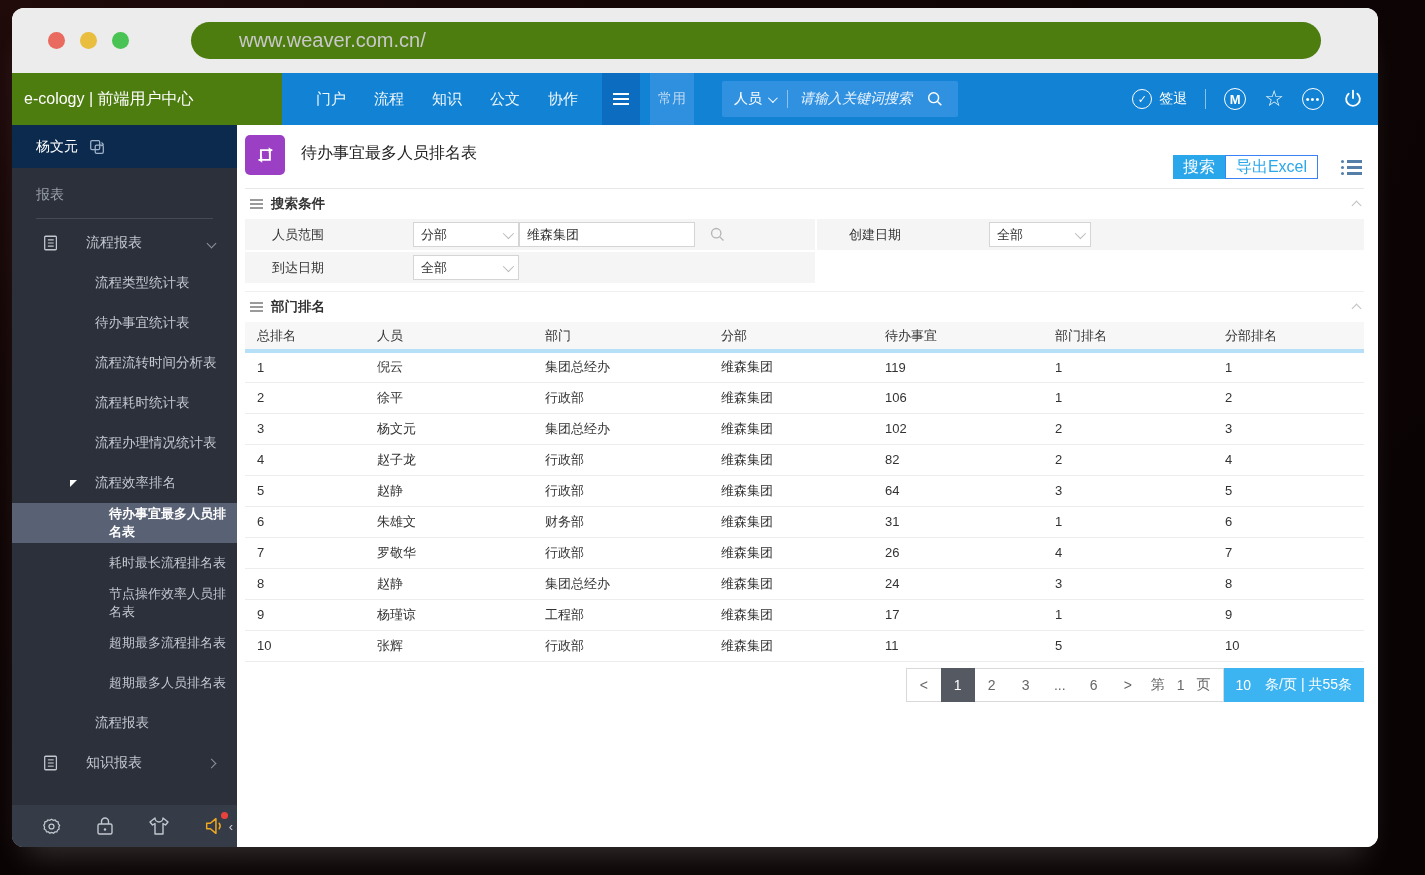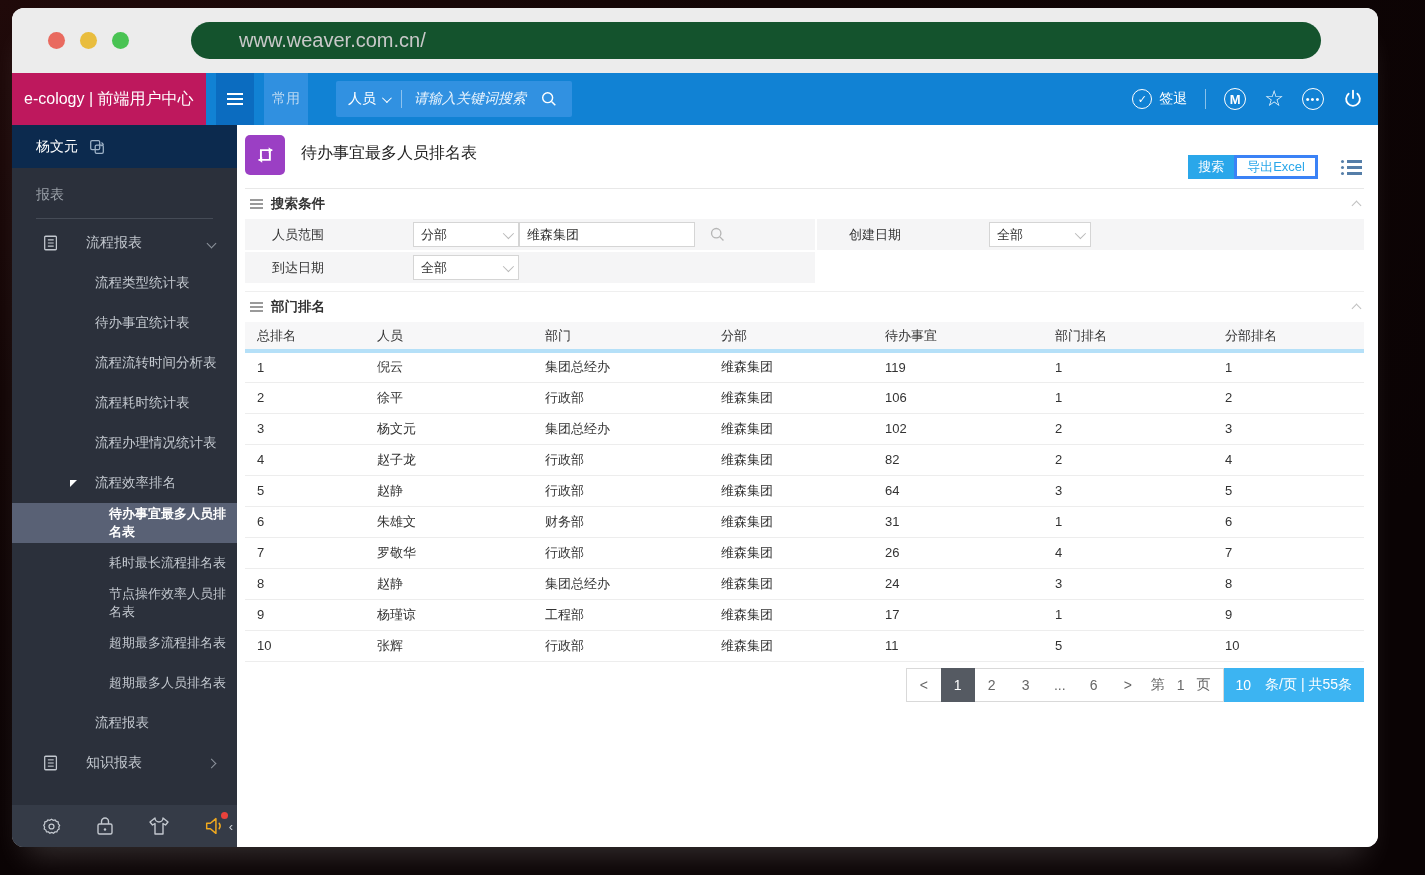--- a/index.html
+++ b/index.html
@@ -13,28 +13,28 @@
     position:absolute; left:12px; top:8px; width:1366px; height:839px;
     border-radius:12px; overflow:hidden; background:#fff;
     box-shadow:0 22px 30px -14px rgba(255,255,255,0.18);
   }
   
   .chrome { height:65px; background:#ececec; display:flex; align-items:center; }
   .lights { display:flex; gap:15px; margin-left:36px; }
   .light { width:17px; height:17px; border-radius:50%; }
   .light.red{background:#e96a5f;} .light.yellow{background:#e9bd3e;} .light.green{background:#49c353;}
   .urlbar {
-    margin-left:62px; width:1130px; height:37px; background:#14532d; border-radius:19px;
+    margin-left:62px; width:1130px; height:37px; background:#4d7c0f; border-radius:19px;
     display:flex; align-items:center; padding-left:48px;
     color:#c9c9c9; font-size:20px;
   }
   
   .navbar { height:52px; background:#1182d4; display:flex; align-items:stretch; position:relative; }
   .brand {
-    width:194px; background:#be185d; color:#fff; font-size:16px;
+    width:270px; background:#4d7c0f; color:#fff; font-size:16px;
     display:flex; align-items:center; padding-left:12px; flex:none;
   }
   .nav-items { display:flex; align-items:center; margin-left:20px; }
   .nav-item { color:#f2f8fd; font-size:15px; padding:0 14px; height:52px; line-height:52px; cursor:pointer; }
   .sq-btn { width:38px; margin-left:10px; height:52px; display:flex; align-items:center; justify-content:center; flex:none; }
   .btn-burger { background:#0b6cc0; }
   .burger { width:16px; }
   .burger i { display:block; height:2px; background:#fff; margin:3px 0; }
   .btn-fav { background:#3090e0; color:#bcd9f2; font-size:14px; width:44px; }
   .nav-search {
@@ -70,23 +70,23 @@
   .m-item.active { background:#596175; color:#fff; font-weight:bold; }
   .side-footer { margin-top:auto; height:42px; background:#353b47; display:flex; align-items:center; padding:0 10px 0 28px; gap:0; flex:none; position:relative; }
   .sf-ic { width:24px; display:flex; justify-content:center; margin-right:32px; cursor:pointer; }
   .collapse-arrow { position:absolute; right:4px; top:14px; color:#cfd3d8; font-size:13px; cursor:pointer; }
   
   .main { flex:1; background:#fff; padding:0 14px 0 8px; position:relative; overflow:hidden; }
   .titlebar { height:64px; display:flex; align-items:flex-start; padding-top:10px; position:relative; border-bottom:1px solid #e8e8e8; }
   .title-icon { width:40px; height:40px; border-radius:5px; background:#9b3fc4; display:flex; align-items:center; justify-content:center; flex:none; }
   .page-title { font-size:16px; color:#222; margin:8px 0 0 16px; }
   .title-actions { position:absolute; right:46px; top:30px; display:flex; }
-  .btn { height:24px; font-size:13px; padding:0 10px; display:flex; align-items:center; cursor:pointer; }
+  .btn { height:24px; font-size:16px; padding:0 10px; display:flex; align-items:center; cursor:pointer; }
   .btn-primary { background:#2aa7ea; color:#fff; }
-  .btn-ghost { background:#fff; color:#2aa7ea; border:3px solid #3b82f6; }
+  .btn-ghost { background:#fff; color:#2aa7ea; border:1px solid #3b82f6; }
   .list-ic { position:absolute; right:2px; top:32px; cursor:pointer; }
   .list-ic .row { display:flex; align-items:center; margin:3px 0; }
   .list-ic .dot { width:3px; height:3px; background:#557ea8; border-radius:50%; margin-right:3px; }
   .list-ic .bar { width:15px; height:2.5px; background:#557ea8; }
   .sec-head { height:30px; display:flex; align-items:center; position:relative; }
   .sec-head .ham { width:13px; margin:0 8px 0 5px; }
   .sec-head .ham i { display:block; height:1.5px; background:#9a9a9a; margin:2.5px 0; }
   .sec-head .t { font-size:13.5px; color:#333; font-weight:bold; }
   .sec-head .caret { position:absolute; right:4px; top:13px; color:#c0c0c0; }
   .chev-up { transform:rotate(225deg); }
@@ -125,20 +125,27 @@
       <span class="light yellow"></span>
       <span class="light green"></span>
     </div>
     <div class="urlbar">
       <span>www.weaver.com.cn/</span>
     </div>
   </div>
 
   <div class="navbar">
     <div class="brand">e-cology | 前端用户中心</div>
+    <div class="nav-items">
+      <span class="nav-item">门户</span>
+      <span class="nav-item">流程</span>
+      <span class="nav-item">知识</span>
+      <span class="nav-item">公文</span>
+      <span class="nav-item">协作</span>
+    </div>
     <div class="sq-btn btn-burger">
       <span class="burger">
           <i></i>
           <i></i>
           <i></i>
         </span>
     </div>
     <div class="sq-btn btn-fav">常用</div>
     <div class="nav-search">
       <span class="scope">

